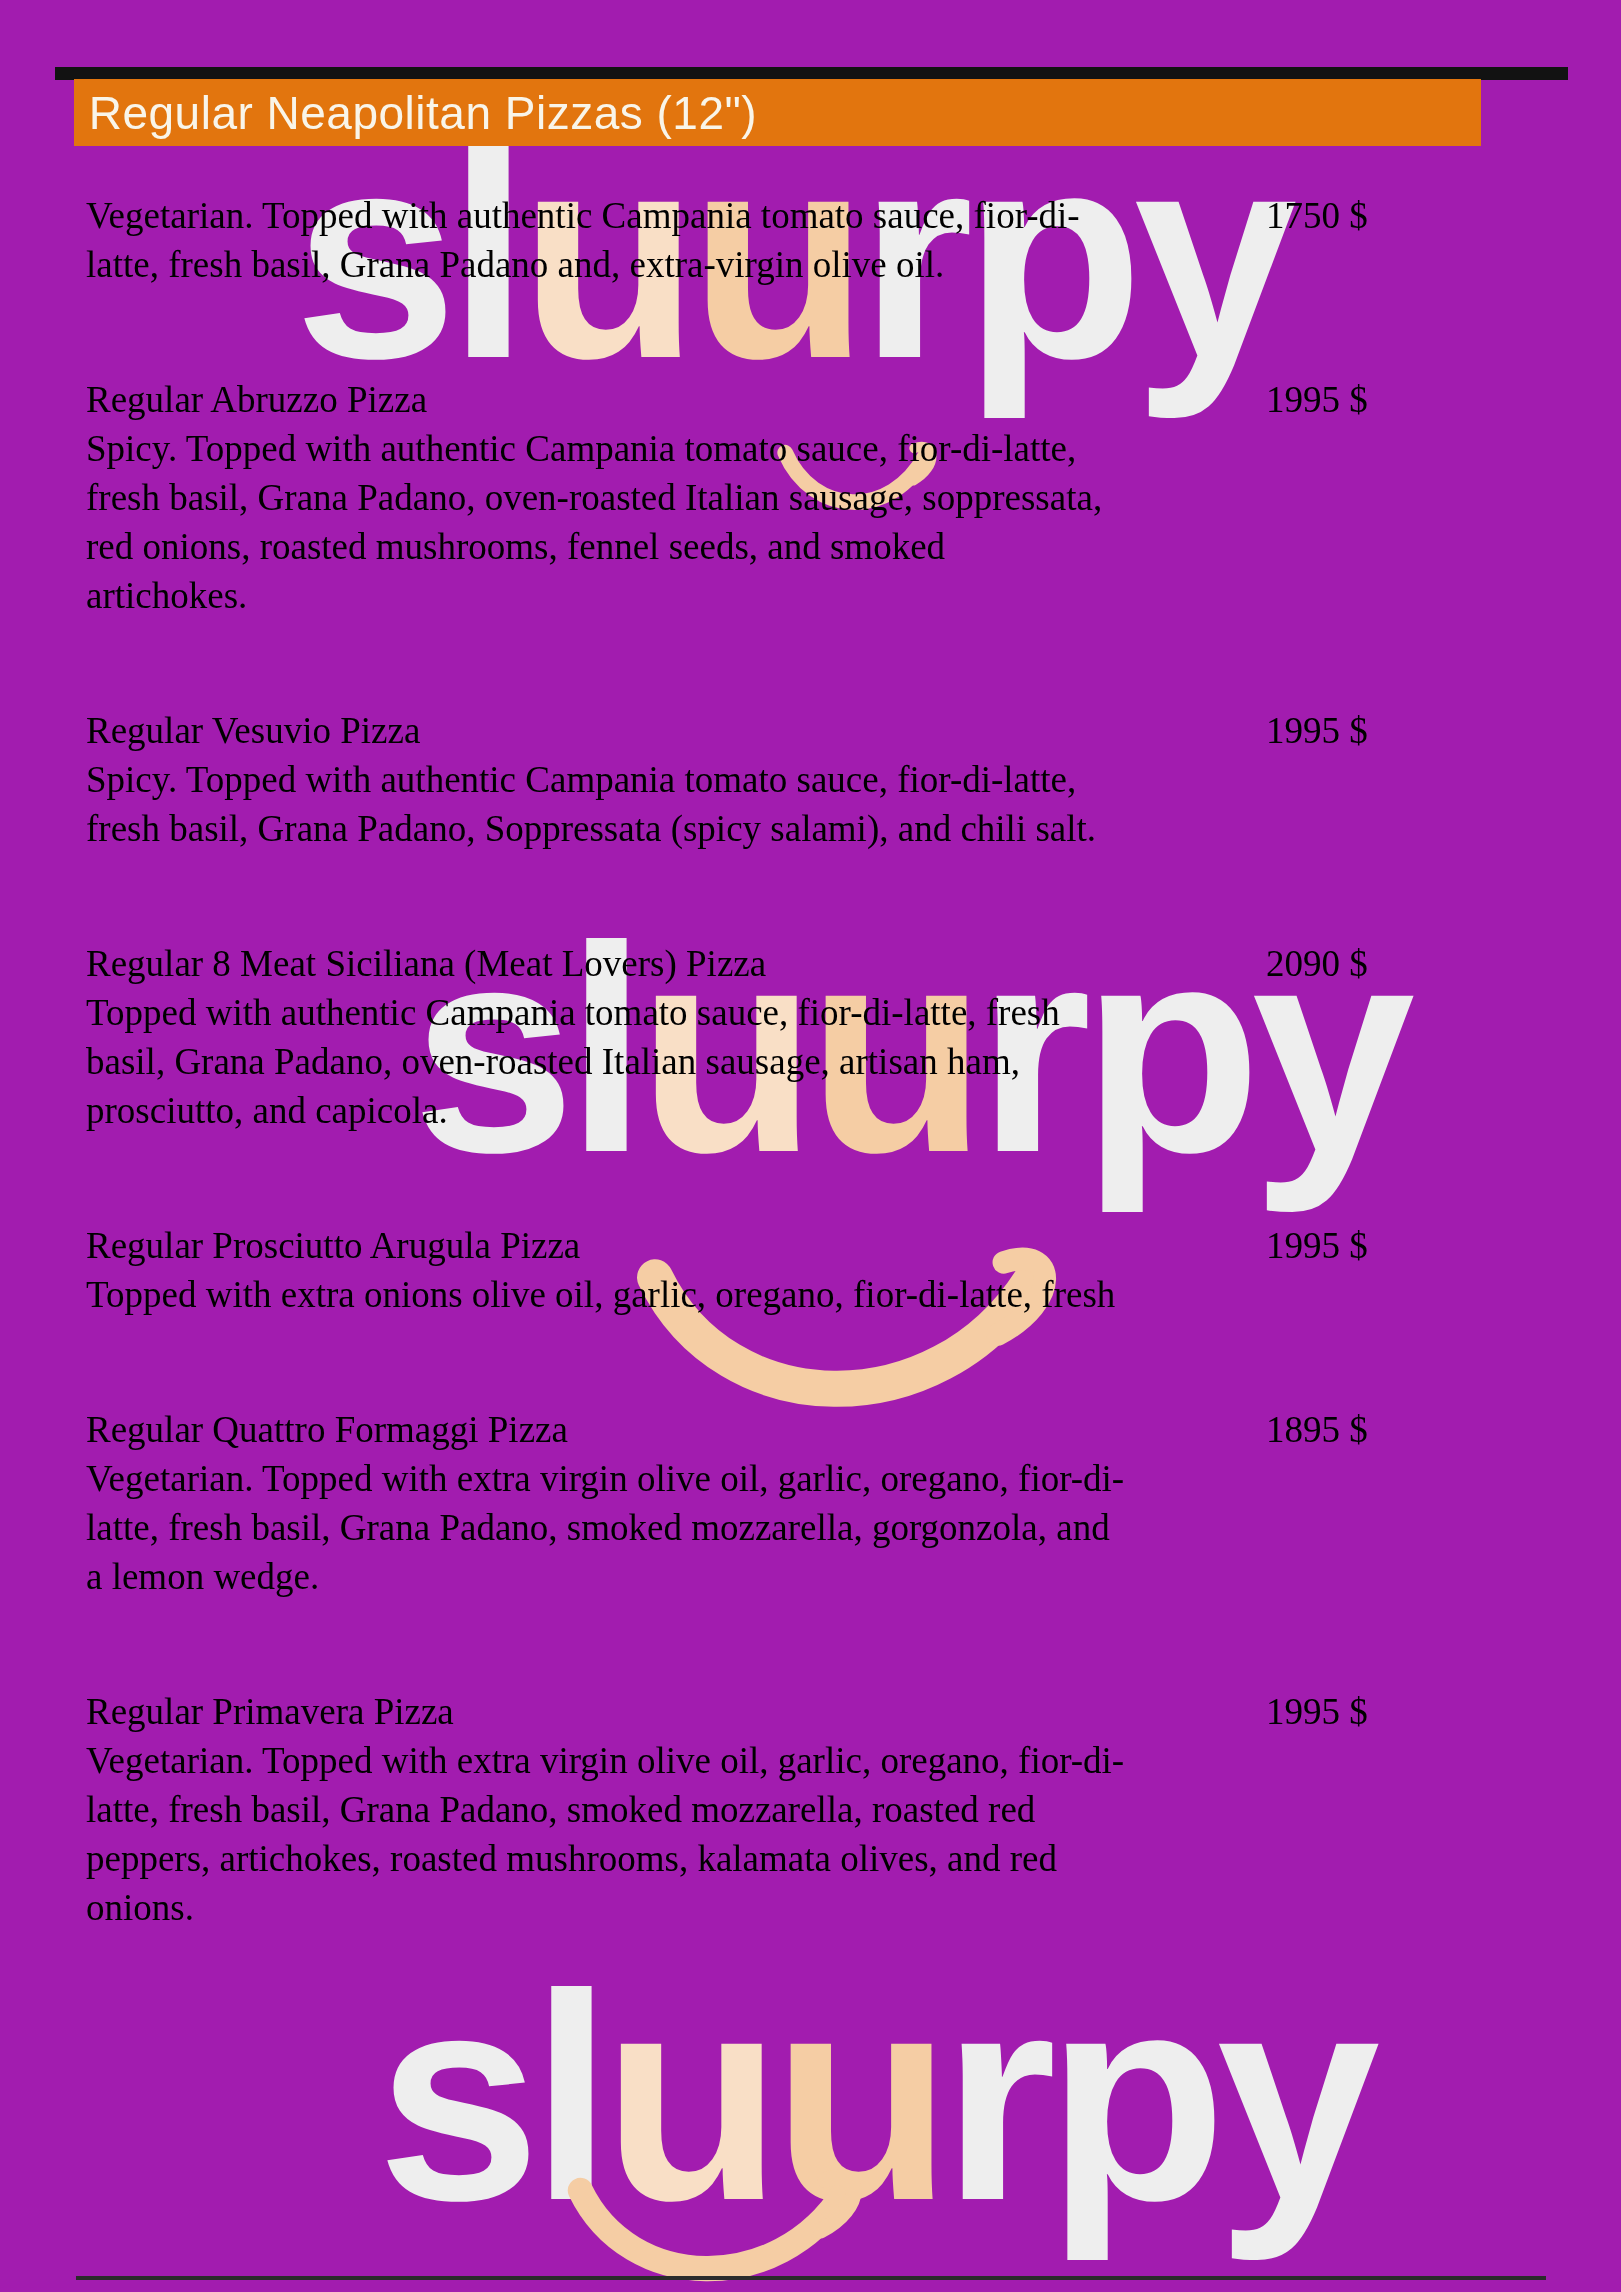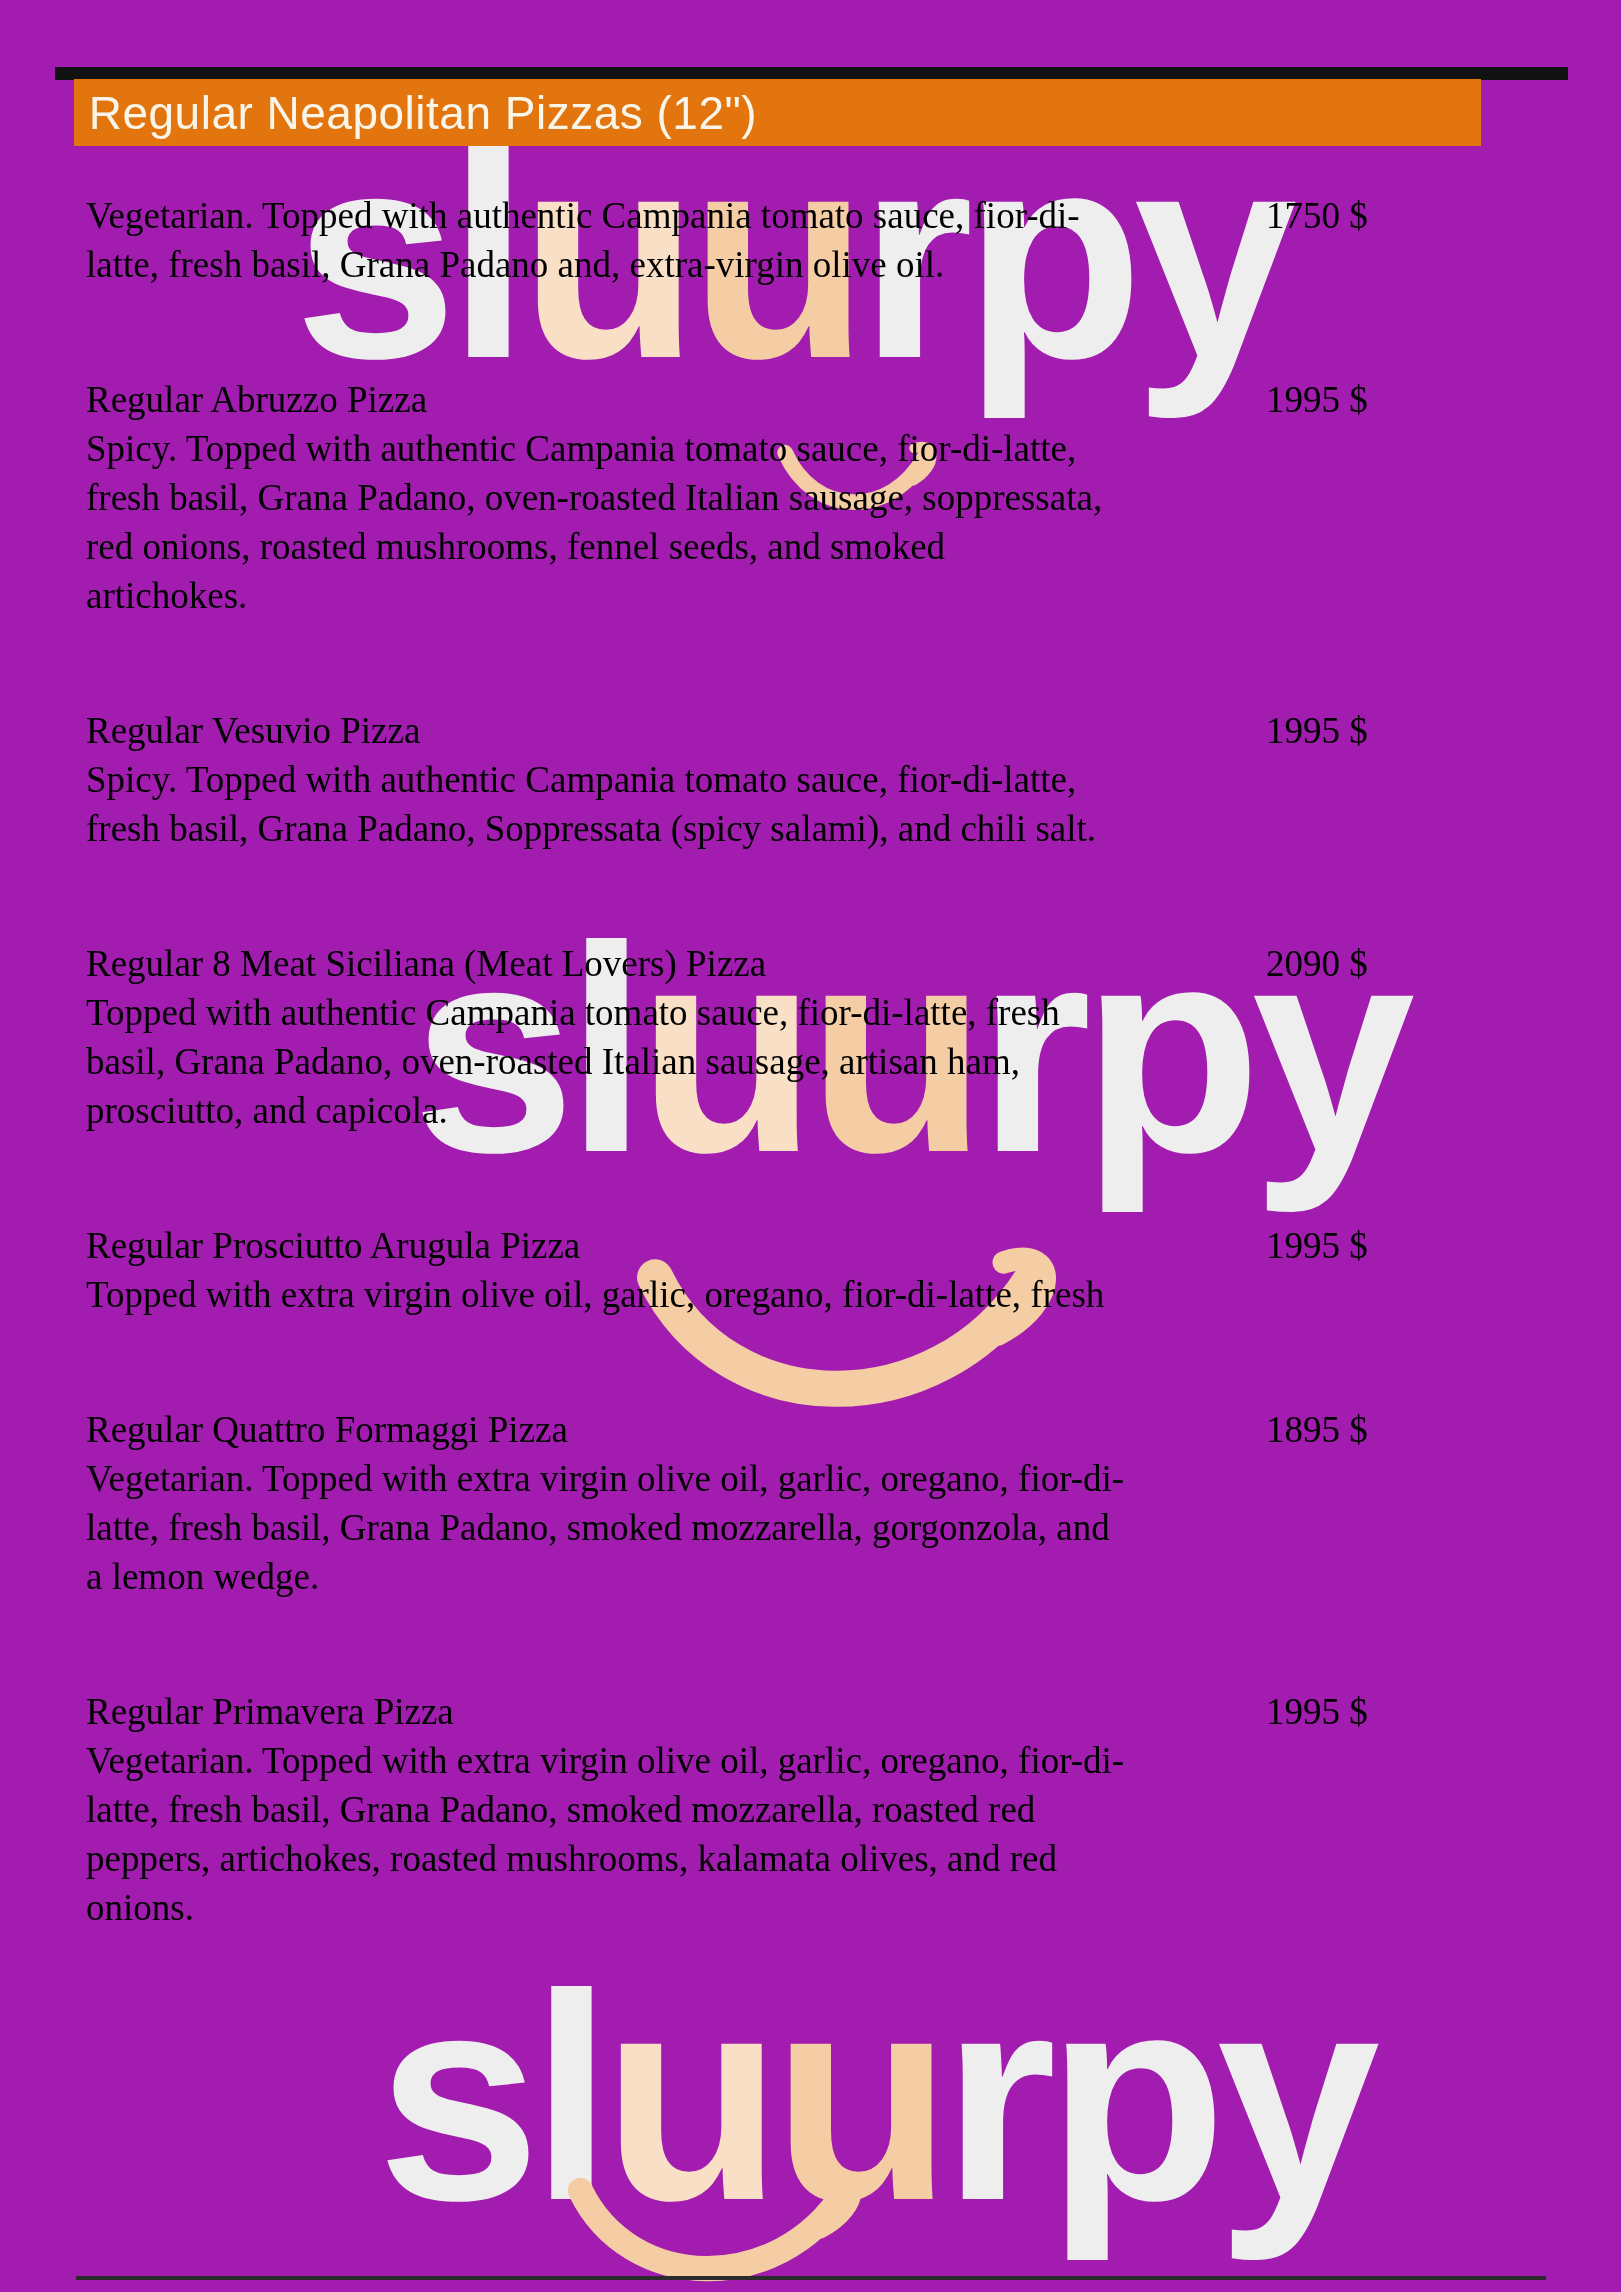--- a/index.html
+++ b/index.html
@@ -145,21 +145,21 @@
           <div class="desc-line">Topped with authentic Campania tomato sauce, fior-di-latte, fresh</div>
           <div class="desc-line">basil, Grana Padano, oven-roasted Italian sausage, artisan ham,</div>
           <div class="desc-line">prosciutto, and capicola.</div>
         </div>
   </div>
 
   <div class="item">
     <span class="item-price">1995 $</span>
     <span class="item-name">Regular Prosciutto Arugula Pizza</span>
     <div class="item-desc">
-          <div class="desc-line">Topped with extra virgin olive oil, garlic, oregano, fior-di-latte, fresh</div>
+          <div class="desc-line">Topped with extra onions olive oil, garlic, oregano, fior-di-latte, fresh</div>
         </div>
   </div>
 
   <div class="item">
     <span class="item-price">1895 $</span>
     <span class="item-name">Regular Quattro Formaggi Pizza</span>
     <div class="item-desc">
           <div class="desc-line">Vegetarian. Topped with extra virgin olive oil, garlic, oregano, fior-di-</div>
           <div class="desc-line">latte, fresh basil, Grana Padano, smoked mozzarella, gorgonzola, and</div>
           <div class="desc-line">a lemon wedge.</div>

